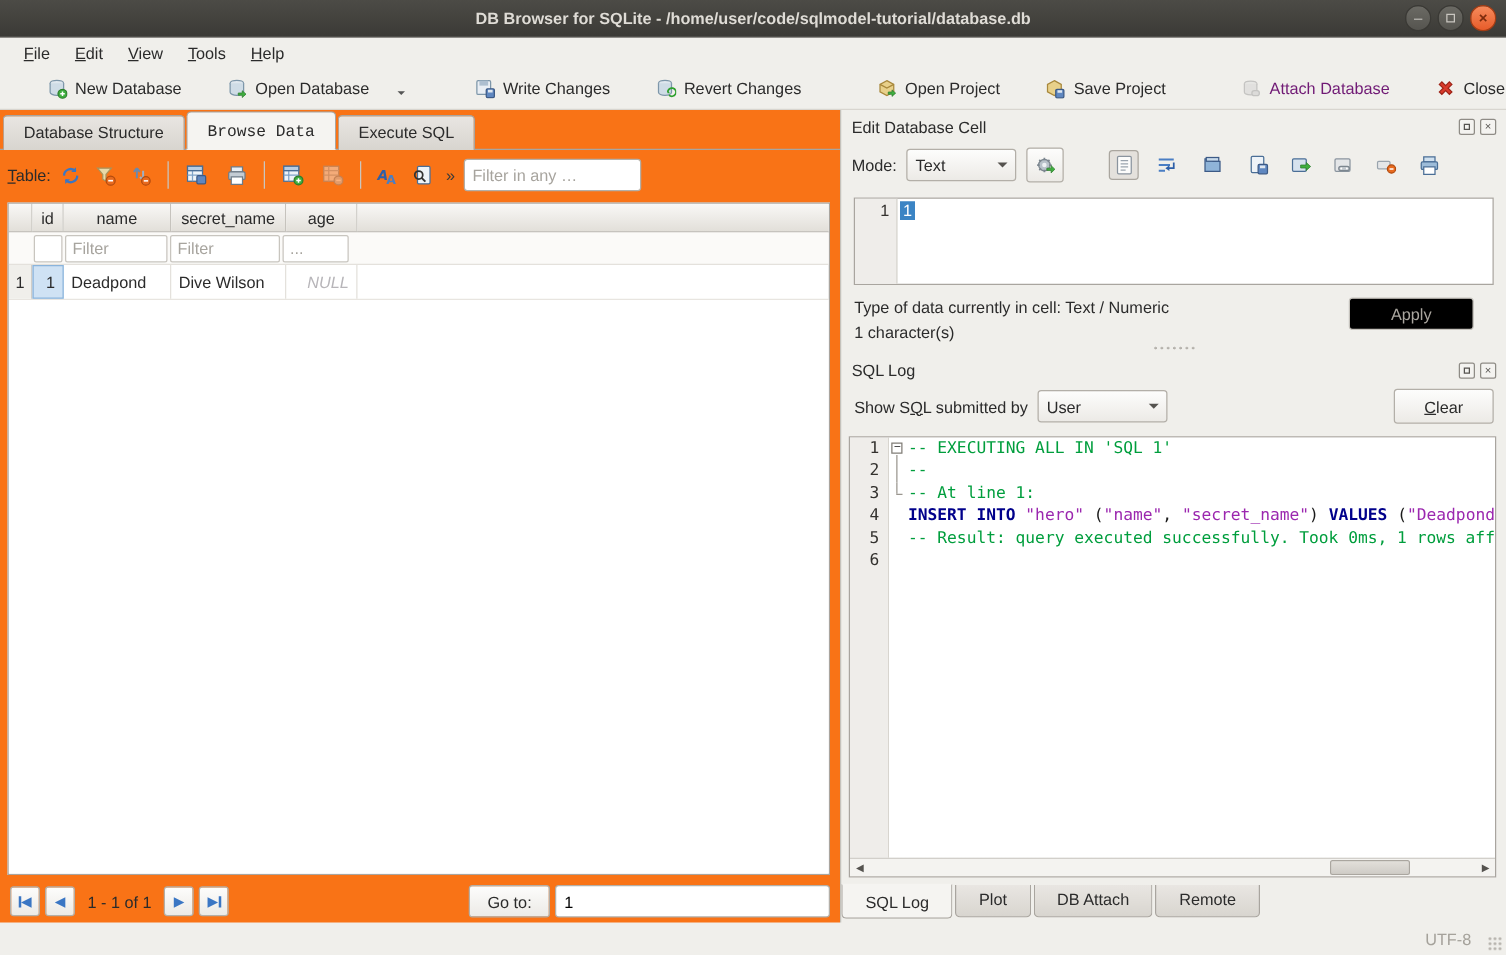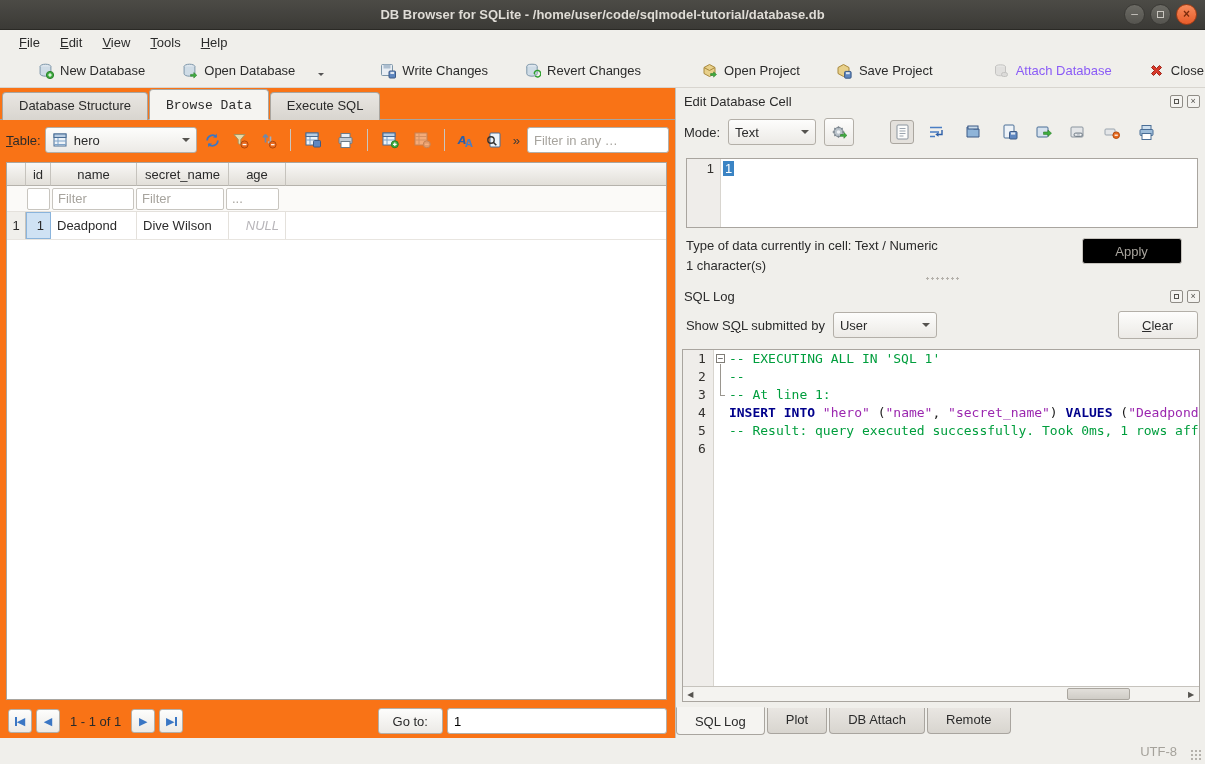--- a/index.html
+++ b/index.html
@@ -35,21 +35,21 @@
   
   .toolbar {
     height:34px; background:#f0efeb; border-bottom:1px solid #d8d5cf;
     display:flex; align-items:center; padding:0 4px; gap:18px;
   }
   .tb-handle { width:7px; height:22px; margin:0 3px;
     background-image:radial-gradient(circle, #b9b6b0 1px, transparent 1.2px);
     background-size:4px 4px; }
   .tb-sep { width:1px; height:22px; background:#c9c6c0; margin:0 5px; }
   .tb-btn { display:flex; align-items:center; gap:6px; padding:4px 9px; border-radius:3px; white-space:nowrap; font-size:13px; }
-  .tb-btn.disabled { color:#8b5cf6; }
+  .tb-btn.disabled { color:#701a75; }
   .tb-btn.disabled svg { opacity:.45; filter:grayscale(1); }
   .drop-arrow-sm { width:0; height:0; border:3px solid transparent; border-top-color:#555; margin-top:10px; margin-left:-4px; }
 
   .icon { display:inline-flex; align-items:center; justify-content:center; width:17px; height:17px; }
   .icon svg { display:block; }
 
   
   .main { display:flex; height:650px; }
   .left-panel { width:707px; display:flex; flex-direction:column; background:#f97316; }
   .right-panel { flex:1; border-left:1px solid #c4c1bb; display:flex; flex-direction:column; background:#f0efeb; }
@@ -302,31 +302,20 @@
 
   <div class="left-panel">
     <div class="tabbar">
       <div class="tab">Database Structure</div>
       <div class="tab active">Browse Data</div>
       <div class="tab">Execute SQL</div>
     </div>
 
     <div class="browse-toolbar">
       <span><u>T</u>able:</span>
-      <div class="combo table-combo">
-        <span class="icon">
-          <svg width="14" height="14" viewBox="0 0 14 14">
-              <rect x="1" y="1" width="12" height="12" fill="#eef3f8" stroke="#4a6e96"></rect>
-              <path d="M1 4.5h12M1 8h12M1 11.5h12M5 1v12" stroke="#7fa3c8" stroke-width="1"></path>
-              <rect x="1" y="1" width="12" height="3.5" fill="#b9cde2" stroke="#4a6e96"></rect>
-            </svg>
-        </span>
-        <span>hero</span>
-        <span class="carrow"></span>
-      </div>
 
       <div class="mini-btn">
         <svg width="17" height="17" viewBox="0 0 17 17">
             <path d="M3.2 8.5a5.3 5.3 0 0 1 9.3-3.4" fill="none" stroke="#3a76c4" stroke-width="1.8"></path>
             <path d="M12.8 1.8v3.8H9z" fill="#3a76c4"></path>
             <path d="M13.8 8.5a5.3 5.3 0 0 1-9.3 3.4" fill="none" stroke="#3a76c4" stroke-width="1.8"></path>
             <path d="M4.2 15.2v-3.8H8z" fill="#3a76c4"></path>
           </svg>
       </div>
       <div class="mini-btn">

